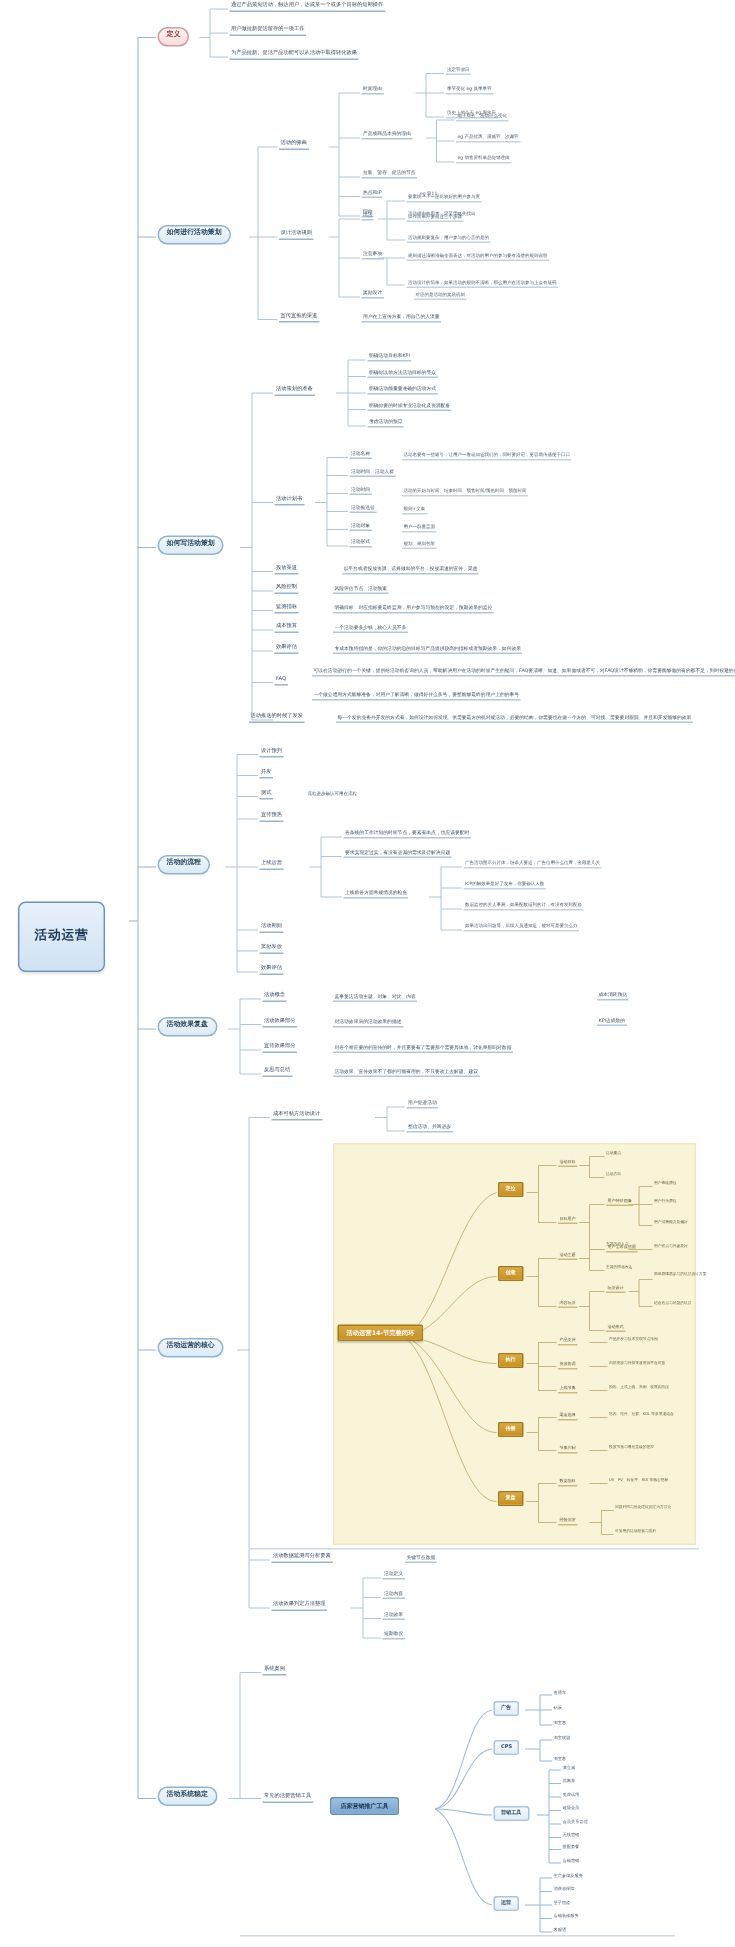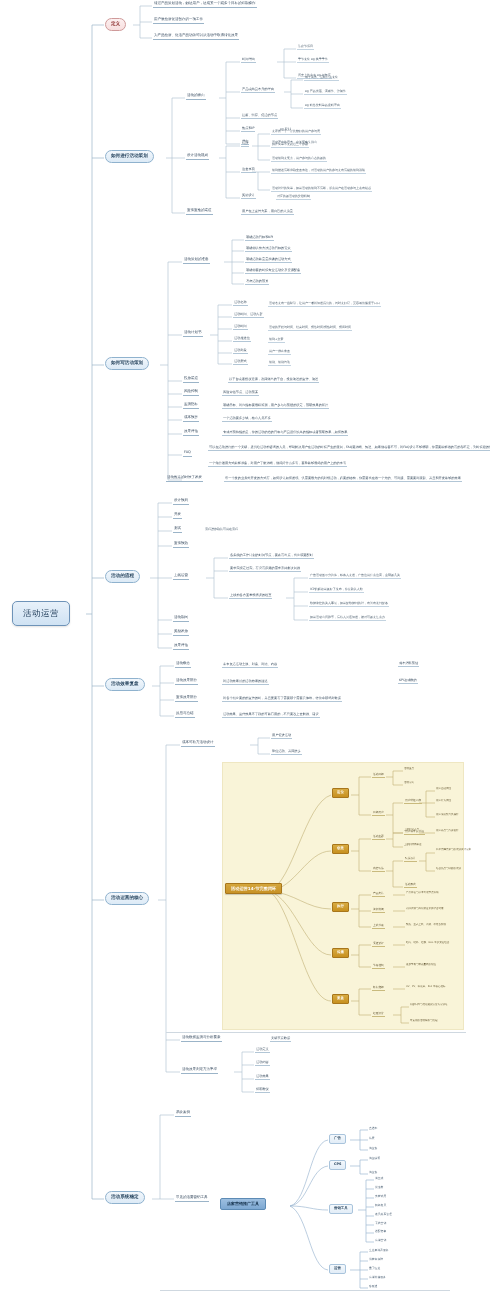--- a/index.html
+++ b/index.html
@@ -10,22 +10,22 @@
   }
   #canvas{position:absolute;left:0;top:0;width:490px;height:1298px;}
   svg.wires{position:absolute;left:0;top:0;width:490px;height:1298px;pointer-events:none;}
 
   .node{position:absolute;white-space:nowrap;line-height:1;}
 
   
   .root{
     background:linear-gradient(#e8f1fa,#cfe2f3);
     border:1px solid #6e93b8;border-radius:5px;
-    color:#1d3a57;font-size:8.5px;font-weight:normal;
-    padding:7px 10px;letter-spacing:.5px;
+    color:#1d3a57;font-size:8.5px;font-weight:bold;
+    padding:18px 10px;letter-spacing:.5px;
     box-shadow:0 1px 2px rgba(0,0,0,.12);
   }
   
   .lv1{
     background:linear-gradient(#f2f7fc,#dceaf6);
     border:1px solid #8fb2ce;border-radius:8px;
     color:#27455f;font-size:4.6px;font-weight:bold;
     padding:3.2px 5px;
   }
   .lv1.accent{

